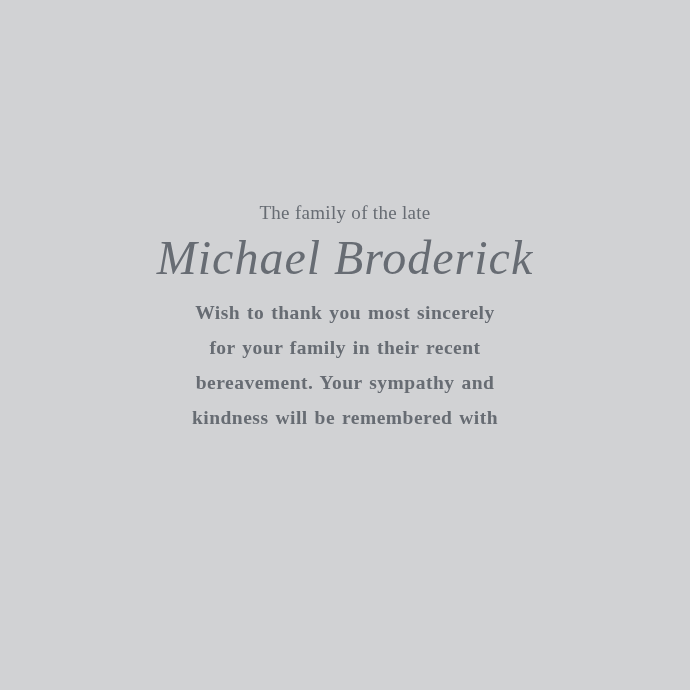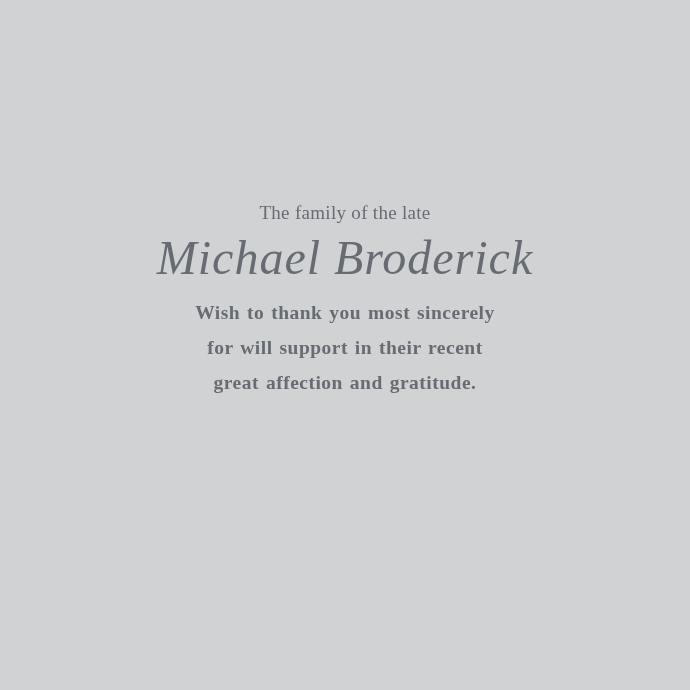--- a/index.html
+++ b/index.html
@@ -51,17 +51,18 @@
 </style>
 </head>
 <body style="background: rgb(209, 210, 212);">
 
 <div class="card-bg" style="background: rgb(209, 210, 212);">
   <div class="card-content" style="color: rgb(103, 108, 115);">
     <div class="intro-line">The family of the late</div>
     <div class="deceased-name">Michael Broderick</div>
     <div class="message">
       <div class="message-line">Wish to thank you most sincerely</div>
-      <div class="message-line">for will support in their recent</div>
-      <div class="message-line">great affection and gratitude.</div>
+      <div class="message-line">for your family in their recent</div>
+      <div class="message-line">bereavement. Your sympathy and</div>
+      <div class="message-line">kindness will be remembered with</div>
     </div>
   </div>
 </div>
 
 </body></html>

